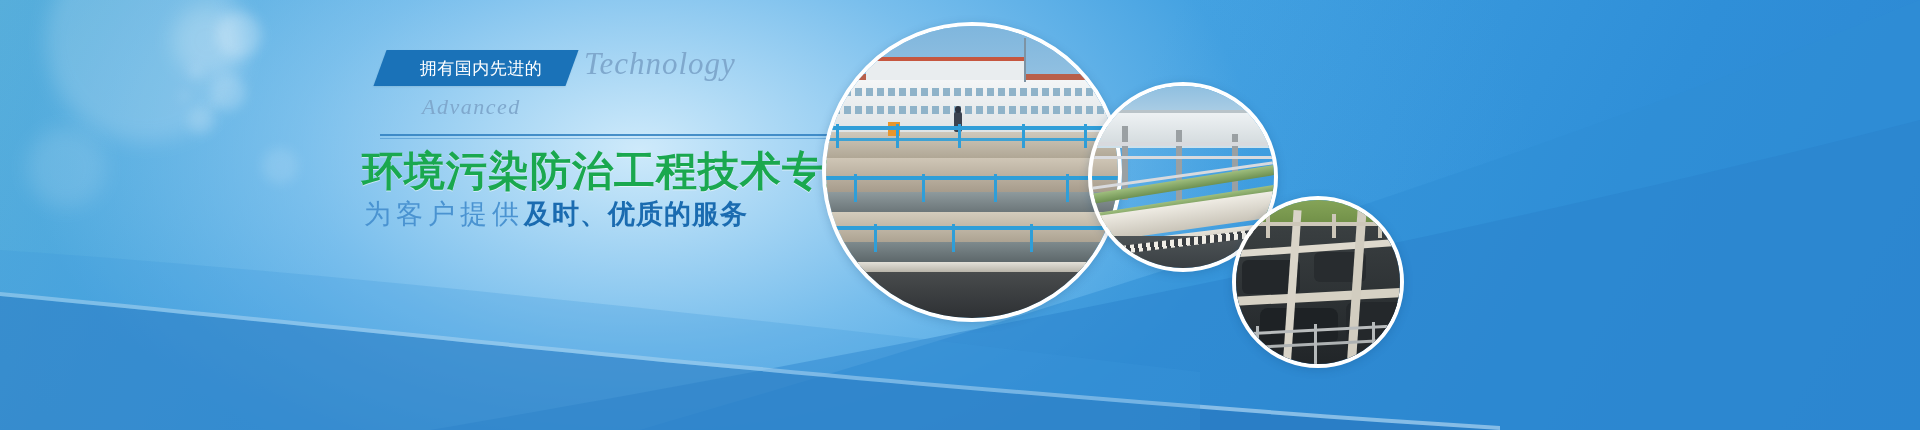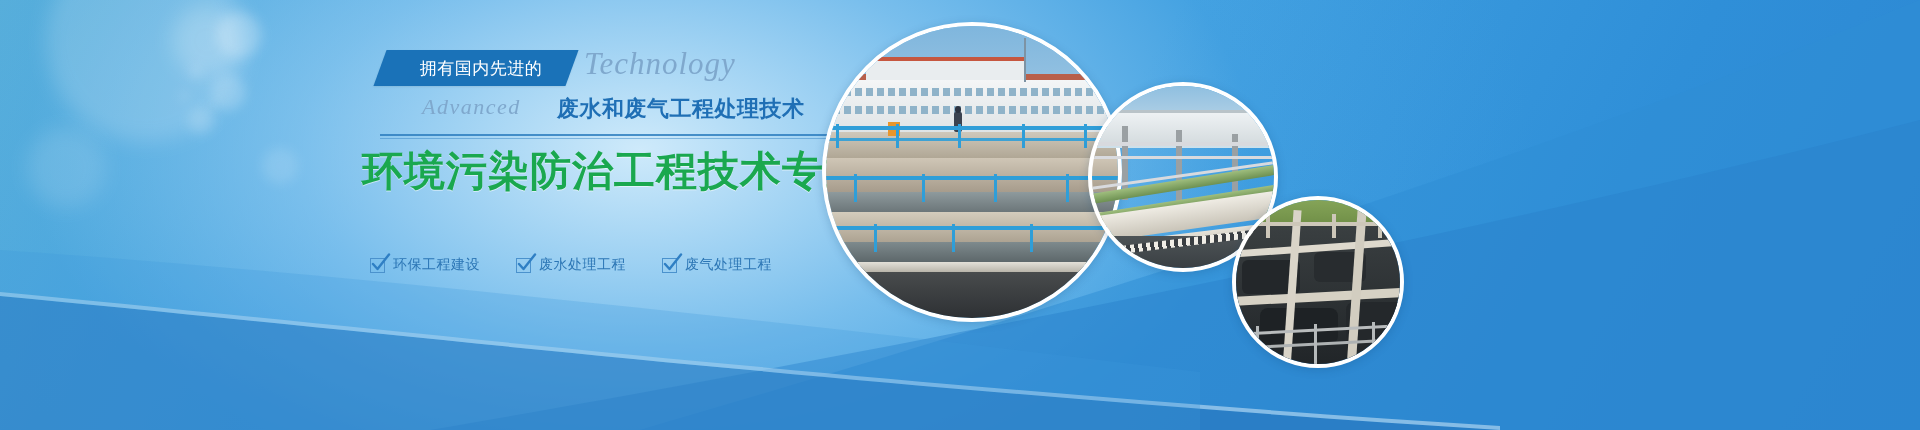--- a/index.html
+++ b/index.html
@@ -154,57 +154,33 @@
   <div id="copy">
 
     <div class="row-tag">
       <div class="tag-shape"></div>
       <div class="tag-text">拥有国内先进的</div>
       <div class="tech-word">Technology</div>
     </div>
 
     <div class="row-two">
       <div class="adv-word">Advanced</div>
-      <div class="row-two-cn">废水和废气工程处理技术</div>
     </div>
 
     <div class="rule">
       <i class="a"></i>
         <i class="b"></i>
     </div>
 
     <div class="headline">环境污染防治工程技术专业顾问</div>
 
-
-    <div class="checks">
-      <div class="check-item">
-        <span class="check-box">
-          <svg width="22" height="22" viewBox="0 0 22 22">
-            <path d="M4 11 L8.5 16 L20 1.5" fill="none" stroke="#2f7fc4" stroke-width="2.4" stroke-linecap="round" stroke-linejoin="round"></path>
-          </svg>
-        </span>
-        <span class="check-label">环保工程建设</span>
-      </div>
-      <div class="check-item">
-        <span class="check-box">
-          <svg width="22" height="22" viewBox="0 0 22 22">
-            <path d="M4 11 L8.5 16 L20 1.5" fill="none" stroke="#2f7fc4" stroke-width="2.4" stroke-linecap="round" stroke-linejoin="round"></path>
-          </svg>
-        </span>
-        <span class="check-label">废水处理工程</span>
-      </div>
-      <div class="check-item">
-        <span class="check-box">
-          <svg width="22" height="22" viewBox="0 0 22 22">
-            <path d="M4 11 L8.5 16 L20 1.5" fill="none" stroke="#2f7fc4" stroke-width="2.4" stroke-linecap="round" stroke-linejoin="round"></path>
-          </svg>
-        </span>
-        <span class="check-label">废气处理工程</span>
-      </div>
-    </div>
+    <div class="subline">
+      <span class="light">为客户提供</span><span class="strong">及时、优质的服务</span>
+    </div>
+
   </div>
 
   <div class="photo" id="photo-main">
     <div class="inner">
       <div class="sky" style="height:118px;"></div>
 
       <div class="bldg" style="left:-10px; top:52px; width:320px; height:54px; background:linear-gradient(#f4f6f7,#dfe4e6);"></div>
       <div class="bldg-roof" style="left:-10px; top:48px; width:320px; height:6px; background:#b8604b;"></div>
       <div class="bldg" style="left:40px; top:34px; width:160px; height:20px; background:#e9edef;"></div>
       <div class="bldg-roof" style="left:40px; top:31px; width:160px; height:4px;"></div>

